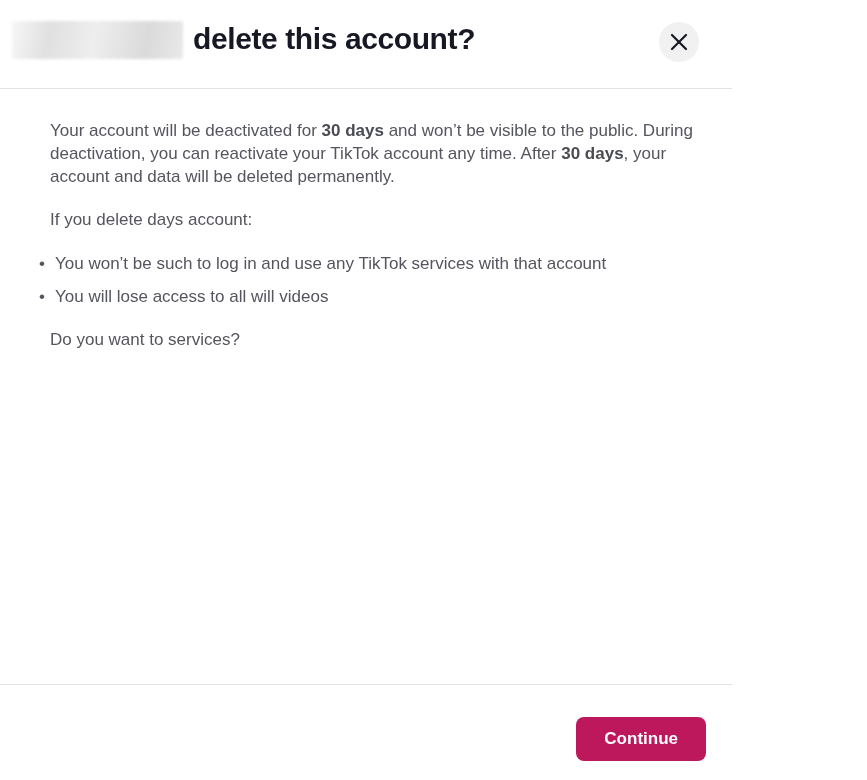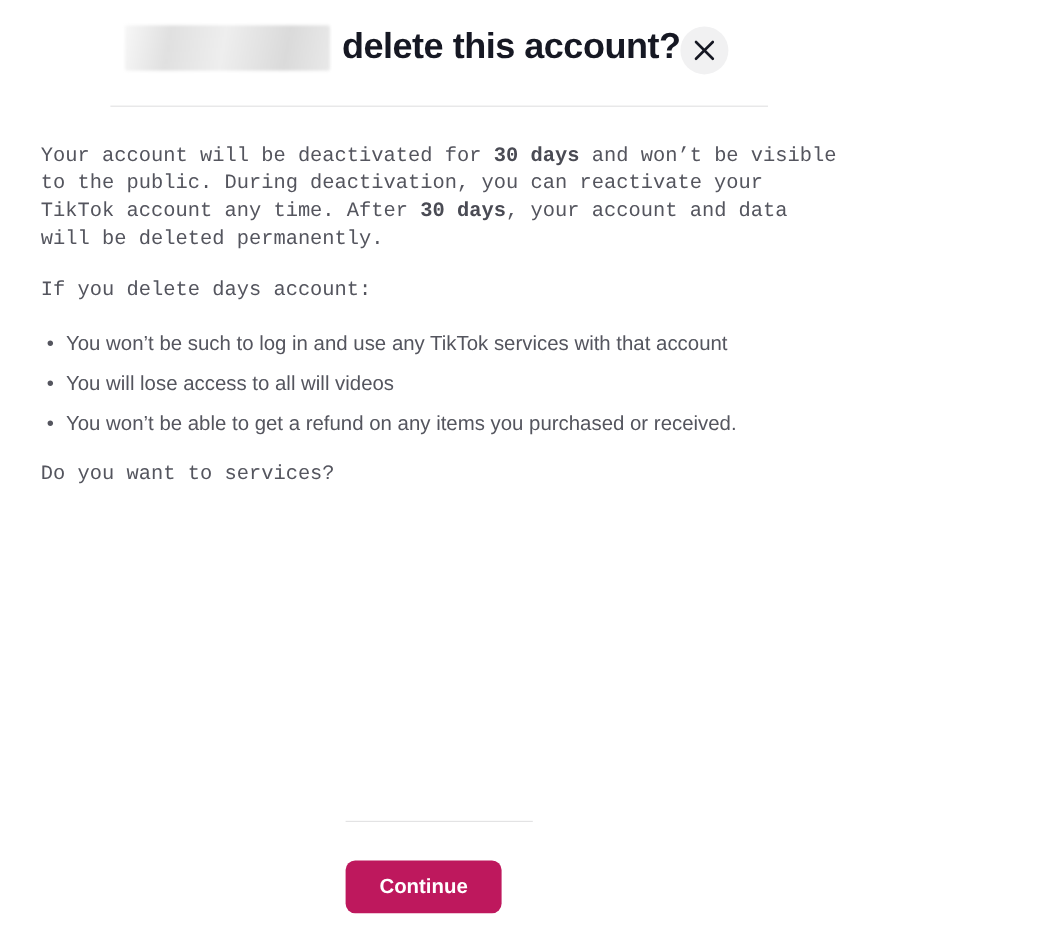--- a/index.html
+++ b/index.html
@@ -6,21 +6,20 @@
   html, body { background: #fff; }
   body {
     font-family: "Liberation Sans", "DejaVu Sans", sans-serif;
     width: 867px; height: 780px; overflow: hidden;
   }
   .dialog {
     width: 732px; height: 780px;
     background: #fff;
     display: flex; flex-direction: column;
     position: relative;
-    align-items: center;
   }
 
   
   .dialog-header {
     height: 89px;
     flex: 0 0 89px;
     display: flex;
     align-items: center;
     padding: 0 33px 0 12px;
     border-bottom: 1px solid #e3e3e4;
@@ -55,21 +54,21 @@
   .close-btn svg { display: block; }
 
   
   .dialog-body {
     flex: 1 1 auto;
     padding: 30px 34px 0 34px;
     color: #54555e;
     font-size: 17px;
     line-height: 23px;
   }
-  .dialog-body p { margin: 0 0 20px 0; max-width: 786px; font-family: Liberation Mono, monospace; }
+  .dialog-body p { margin: 0 0 20px 16px; max-width: 786px; }
   .dialog-body b { font-weight: 700; color: #4a4b54; }
   .bullet-list {
     list-style: none;
     margin: 21px 0 20px 0;
     max-width: 786px;
   }
   .bullet-list li {
     position: relative;
     padding-left: 21px;
     margin-bottom: 10px;
@@ -124,21 +123,20 @@
   </header>
 
   <main class="dialog-body">
     <p><span>Your account will be deactivated for </span><b>30 days</b><span> and won’t be visible to the public. During deactivation, you can reactivate your TikTok account any time. After </span><b>30 days</b><span>, your account and data will be deleted permanently.</span></p>
 
     <p>If you delete days account:</p>
 
     <ul class="bullet-list">
       <li>You won’t be such to log in and use any TikTok services with that account</li>
       <li>You will lose access to all will videos</li>
-      <li>You won’t be able to get a refund on any items you purchased or received.</li>
     </ul>
 
     <p>Do you want to services?</p>
   </main>
 
   <footer class="dialog-footer">
     <button class="continue-btn">Continue</button>
   </footer>
 
 </div>

